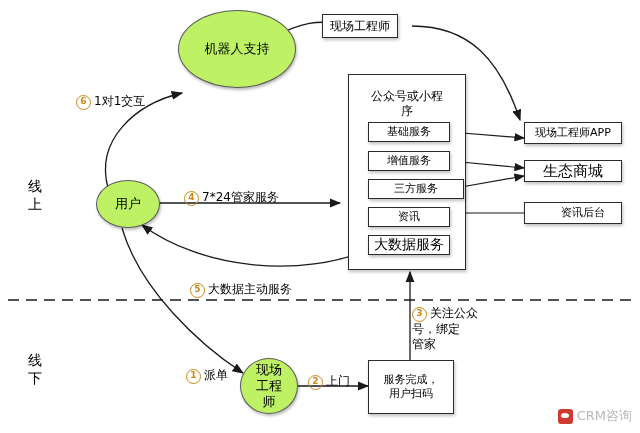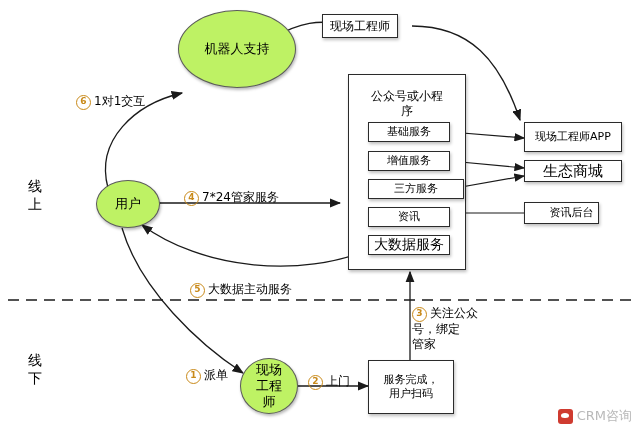--- a/index.html
+++ b/index.html
@@ -155,27 +155,27 @@
 <div class="node rect" style="left:368px;top:179px;width:96px;height:20px;font-size:11px;">
   <span>三方服务</span>
 </div>
 <div class="node rect" style="left:368px;top:207px;width:82px;height:20px;font-size:11px;">
   <span>资讯</span>
 </div>
 <div class="node rect" style="left:368px;top:235px;width:82px;height:20px;font-size:14px;">
   <span>大数据服务</span>
 </div>
 
-<div class="node rect" style="left:524px;top:122px;width:98px;height:30px;font-size:11px;">
+<div class="node rect" style="left:524px;top:122px;width:98px;height:22px;font-size:11px;">
   <span>现场工程师APP</span>
 </div>
 <div class="node rect" style="left:524px;top:160px;width:98px;height:22px;font-size:15px;">
   <span>生态商城</span>
 </div>
-<div class="node rect" style="left:524px;top:202px;width:75px;height:22px;font-size:11px;padding-left:20px;">
+<div class="node rect" style="left:524px;top:202px;width:98px;height:22px;font-size:11px;padding-left:20px;">
   <span>资讯后台</span>
 </div>
 
 <div class="node ellipse" style="left:240px;top:358px;width:58px;height:56px;font-size:13px;">
   <span style="white-space:pre-line;">现场
 工程
 师</span>
 </div>
 
 <div class="node rect" style="left:368px;top:360px;width:86px;height:54px;font-size:11px;">

